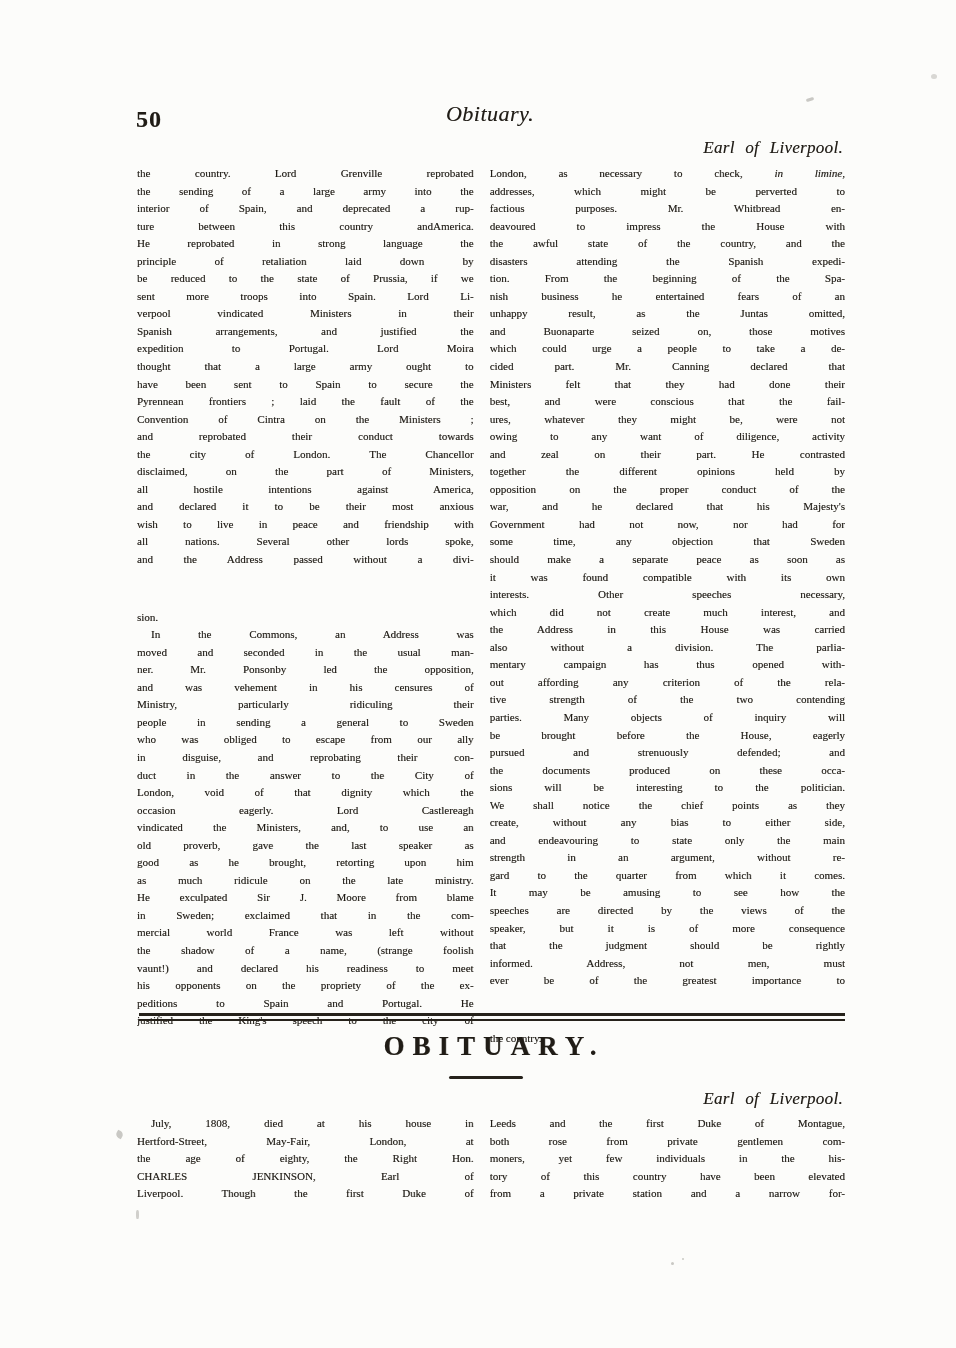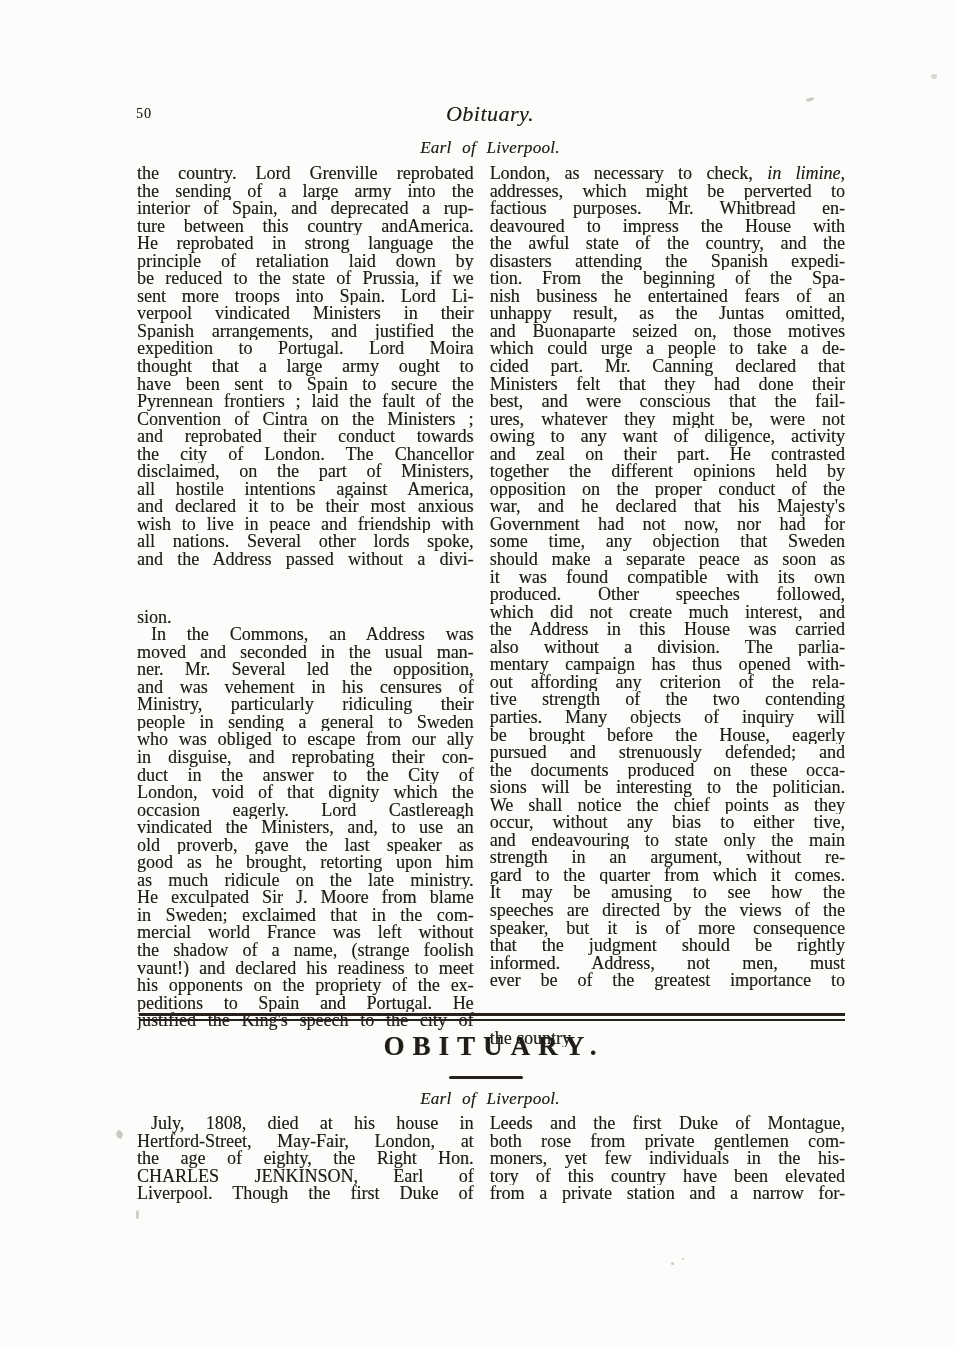--- a/index.html
+++ b/index.html
@@ -8,38 +8,38 @@
     width:956px;height:1348px;
     margin:0 auto;
     background:#fcfcfa;
     font-family:"Liberation Serif", serif;
     color:#201c16;
     text-shadow:0.3px 0.3px 0.5px rgba(32,28,22,0.45);
     overflow:hidden;
   }
   .page-number{
     position:absolute;left:136px;top:106px;
-    font-size:14px;font-weight:normal;letter-spacing:1px;
+    font-size:24px;font-weight:bold;letter-spacing:1px;
   }
   .running-head{
     position:absolute;left:137px;top:101px;width:706px;
     text-align:center;font-style:italic;font-size:22px;
     letter-spacing:0.5px;
   }
   .subhead{
     position:absolute;left:137px;width:706px;
-    text-align:center;font-style:italic;font-size:17px;
+    text-align:right;font-style:italic;font-size:17px;
     word-spacing:6px;letter-spacing:0.3px;
   }
   .subhead.top{top:138px;}
   .subhead.bottom{top:1089px;}
   .columns{
     position:absolute;left:137px;width:708px;
     display:flex;gap:16px;
-    font-size:18px;line-height:17.55px;
+    font-size:11px;line-height:17.55px;
   }
   .columns.top-cols{top:165px;}
   .columns.bottom-cols{top:1115px;}
   .col{overflow:hidden;}
   .col.left{width:341px;}
   .col.right{width:360px;}
   .line{
     display:block;
     max-height:17.6px;overflow:hidden;
     text-align:justify;
@@ -103,21 +103,21 @@
         <span class="line">the city of London. The Chancellor</span>
         <span class="line">disclaimed, on the part of Ministers,</span>
         <span class="line">all hostile intentions against America,</span>
         <span class="line">and declared it to be their most anxious</span>
         <span class="line">wish to live in peace and friendship with</span>
         <span class="line">all nations. Several other lords spoke,</span>
         <span class="line">and the Address passed without a divi-</span>
         <span class="line end">sion.</span>
         <span class="line indent">In the Commons, an Address was</span>
         <span class="line">moved and seconded in the usual man-</span>
-        <span class="line">ner. Mr. Several led the opposition,</span>
+        <span class="line">ner. Mr. Ponsonby led the opposition,</span>
         <span class="line">and was vehement in his censures of</span>
         <span class="line">Ministry, particularly ridiculing their</span>
         <span class="line">people in sending a general to Sweden</span>
         <span class="line">who was obliged to escape from our ally</span>
         <span class="line">in disguise, and reprobating their con-</span>
         <span class="line">duct in the answer to the City of</span>
         <span class="line">London, void of that dignity which the</span>
         <span class="line">occasion eagerly. Lord Castlereagh</span>
         <span class="line">vindicated the Ministers, and, to use an</span>
         <span class="line">old proverb, gave the last speaker as</span>
@@ -150,34 +150,34 @@
         <span class="line">ures, whatever they might be, were not</span>
         <span class="line">owing to any want of diligence, activity</span>
         <span class="line">and zeal on their part. He contrasted</span>
         <span class="line">together the different opinions held by</span>
         <span class="line">opposition on the proper conduct of the</span>
         <span class="line">war, and he declared that his Majesty's</span>
         <span class="line">Government had not now, nor had for</span>
         <span class="line">some time, any objection that Sweden</span>
         <span class="line">should make a separate peace as soon as</span>
         <span class="line">it was found compatible with its own</span>
-        <span class="line">produced. Other speeches followed,</span>
+        <span class="line">interests. Other speeches necessary,</span>
         <span class="line">which did not create much interest, and</span>
         <span class="line">the Address in this House was carried</span>
         <span class="line">also without a division. The parlia-</span>
         <span class="line">mentary campaign has thus opened with-</span>
         <span class="line">out affording any criterion of the rela-</span>
         <span class="line">tive strength of the two contending</span>
         <span class="line">parties. Many objects of inquiry will</span>
         <span class="line">be brought before the House, eagerly</span>
         <span class="line">pursued and strenuously defended; and</span>
         <span class="line">the documents produced on these occa-</span>
         <span class="line">sions will be interesting to the politician.</span>
         <span class="line">We shall notice the chief points as they</span>
-        <span class="line">occur, without any bias to either tive,</span>
+        <span class="line">create, without any bias to either side,</span>
         <span class="line">and endeavouring to state only the main</span>
         <span class="line">strength in an argument, without re-</span>
         <span class="line">gard to the quarter from which it comes.</span>
         <span class="line">It may be amusing to see how the</span>
         <span class="line">speeches are directed by the views of the</span>
         <span class="line">speaker, but it is of more consequence</span>
         <span class="line">that the judgment should be rightly</span>
         <span class="line">informed. Address, not men, must</span>
         <span class="line">ever be of the greatest importance to</span>
         <span class="line end">the country.</span>

